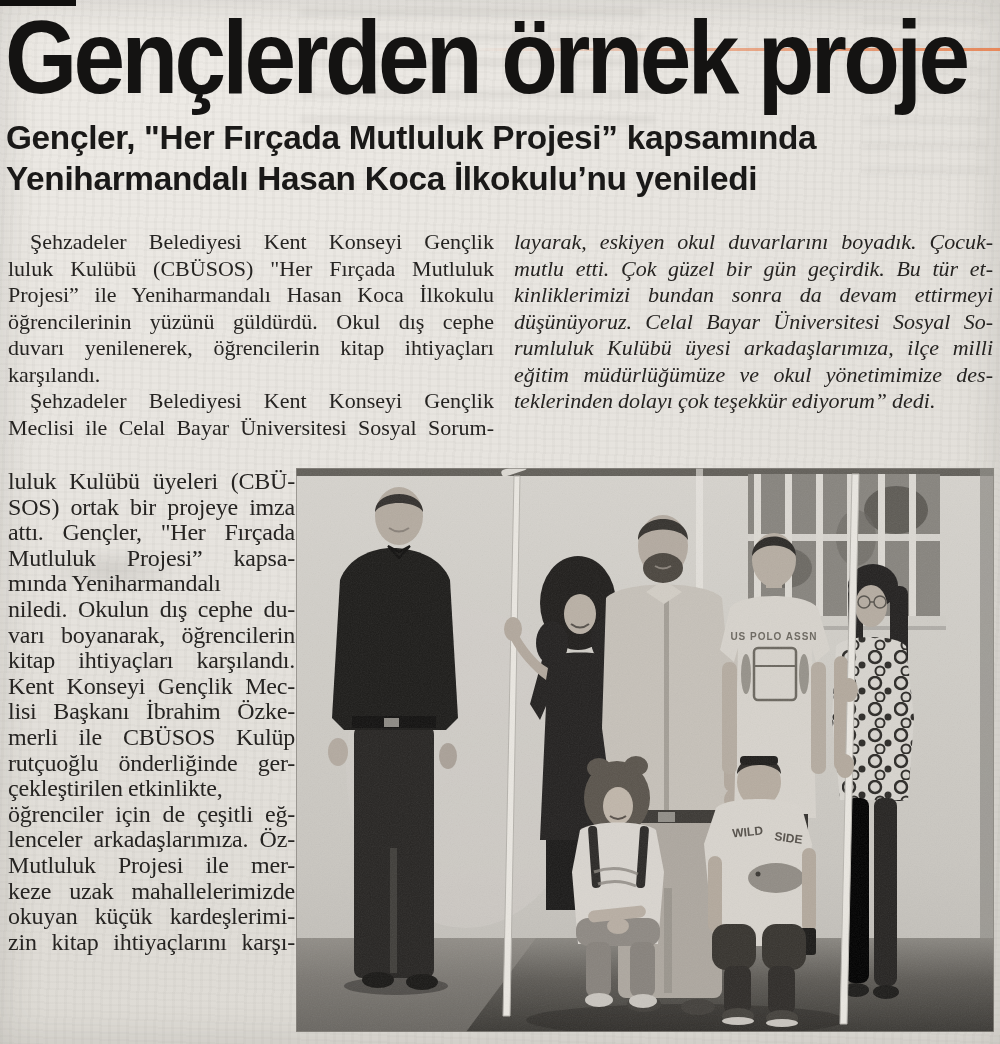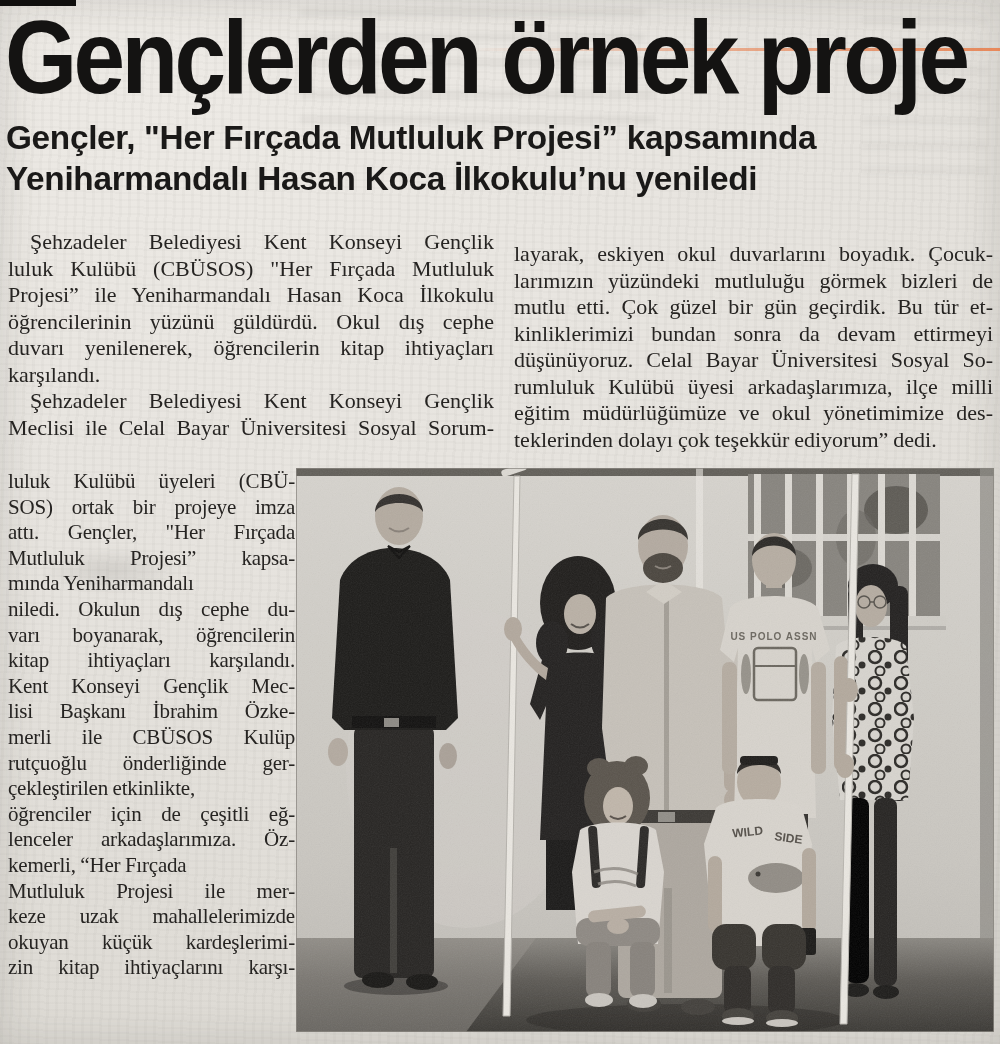--- a/index.html
+++ b/index.html
@@ -15,22 +15,22 @@
   .headline{position:absolute;left:5px;top:4px;margin:0;font-family:"Liberation Sans",sans-serif;
     font-weight:bold;font-size:103px;line-height:1.05;letter-spacing:-4px;color:#141312;
     transform:scaleX(.9);transform-origin:0 0;white-space:nowrap;}
   .subheadline{position:absolute;left:6px;top:117px;font-family:"Liberation Sans",sans-serif;
     font-weight:bold;font-size:34px;line-height:41px;letter-spacing:-.3px;color:#1a1918;
     transform:scaleX(.98);transform-origin:0 0;white-space:nowrap;}
   .col{position:absolute;font-size:22px;line-height:26.5px;color:#262422;}
   .col .line{text-align:justify;text-align-last:justify;height:26.5px;overflow:hidden;word-spacing:-.5px;}
   .col .line.left{text-align-last:left;}
   #colLeftWide{left:8px;top:229px;width:486px;}
-  #colRight{left:514px;top:241px;width:479px;}
-  #colLeftNarrow{left:8px;top:469px;width:287px;font-size:21px;line-height:25.6px;letter-spacing:-.2px;}
+  #colRight{left:514px;top:229px;width:479px;font-style:italic;}
+  #colLeftNarrow{left:8px;top:469px;width:287px;font-size:24px;line-height:25.6px;letter-spacing:-.2px;}
   #colLeftNarrow .line{height:25.6px;}
   .byline{position:absolute;left:514px;top:454px;font-weight:bold;font-size:27px;color:#161514;margin-top:24px;}
   .photo{position:absolute;left:296px;top:468px;width:698px;height:480px;margin:0;}
   .photo svg{display:block;width:698px;height:564px;}
   .bleed{position:absolute;pointer-events:none;filter:blur(2px);opacity:.35;
     background:repeating-linear-gradient(180deg, rgba(98,96,92,.18) 0 9px, transparent 9px 25px);}
   .bleed.blob{background:radial-gradient(closest-side, rgba(96,94,90,.3), transparent 75%);filter:blur(3px);opacity:.5;}
 </style>
 </head>
 <body>
@@ -58,21 +58,20 @@
       <div class="line">Projesi” ile Yeniharmandalı Hasan Koca İlkokulu</div>
       <div class="line">öğrencilerinin yüzünü güldürdü. Okul dış cephe</div>
       <div class="line">duvarı yenilenerek, öğrencilerin kitap ihtiyaçları</div>
       <div class="line left">karşılandı.</div>
       <div class="line"> Şehzadeler Belediyesi Kent Konseyi Gençlik</div>
       <div class="line">Meclisi ile Celal Bayar Üniversitesi Sosyal Sorum-</div>
     </div>
 
   <div class="col" id="colRight">
       <div class="line">layarak, eskiyen okul duvarlarını boyadık. Çocuk-</div>
-      <div class="line">larımızın yüzündeki mutluluğu görmek bizleri de</div>
       <div class="line">mutlu etti. Çok güzel bir gün geçirdik. Bu tür et-</div>
       <div class="line">kinliklerimizi bundan sonra da devam ettirmeyi</div>
       <div class="line">düşünüyoruz. Celal Bayar Üniversitesi Sosyal So-</div>
       <div class="line">rumluluk Kulübü üyesi arkadaşlarımıza, ilçe milli</div>
       <div class="line">eğitim müdürlüğümüze ve okul yönetimimize des-</div>
       <div class="line left">teklerinden dolayı çok teşekkür ediyorum” dedi.</div>
     </div>
 
   <div class="byline">Haber Merkezi</div>
 
@@ -85,21 +84,20 @@
       <div class="line">niledi. Okulun dış cephe du-</div>
       <div class="line">varı boyanarak, öğrencilerin</div>
       <div class="line">kitap ihtiyaçları karşılandı.</div>
       <div class="line">Kent Konseyi Gençlik Mec-</div>
       <div class="line">lisi Başkanı İbrahim Özke-</div>
       <div class="line">merli ile CBÜSOS Kulüp</div>
       <div class="line">rutçuoğlu önderliğinde ger-</div>
       <div class="line left">çekleştirilen etkinlikte,</div>
       <div class="line">öğrenciler için de çeşitli eğ-</div>
       <div class="line">lenceler arkadaşlarımıza. Öz-</div>
-      <div class="line left">kemerli, “Her Fırçada</div>
       <div class="line">Mutluluk Projesi ile mer-</div>
       <div class="line">keze uzak mahallelerimizde</div>
       <div class="line">okuyan küçük kardeşlerimi-</div>
       <div class="line">zin kitap ihtiyaçlarını karşı-</div>
     </div>
 
   <figure class="photo" aria-label="Black-and-white group photo: five young volunteers standing and two crouching with paint roller poles in front of a school wall with a barred window">
     <svg viewBox="0 0 698 564" xmlns="http://www.w3.org/2000/svg">
       <defs>
         <linearGradient id="wallGrad" x1="0" y1="0" x2="0" y2="1">

